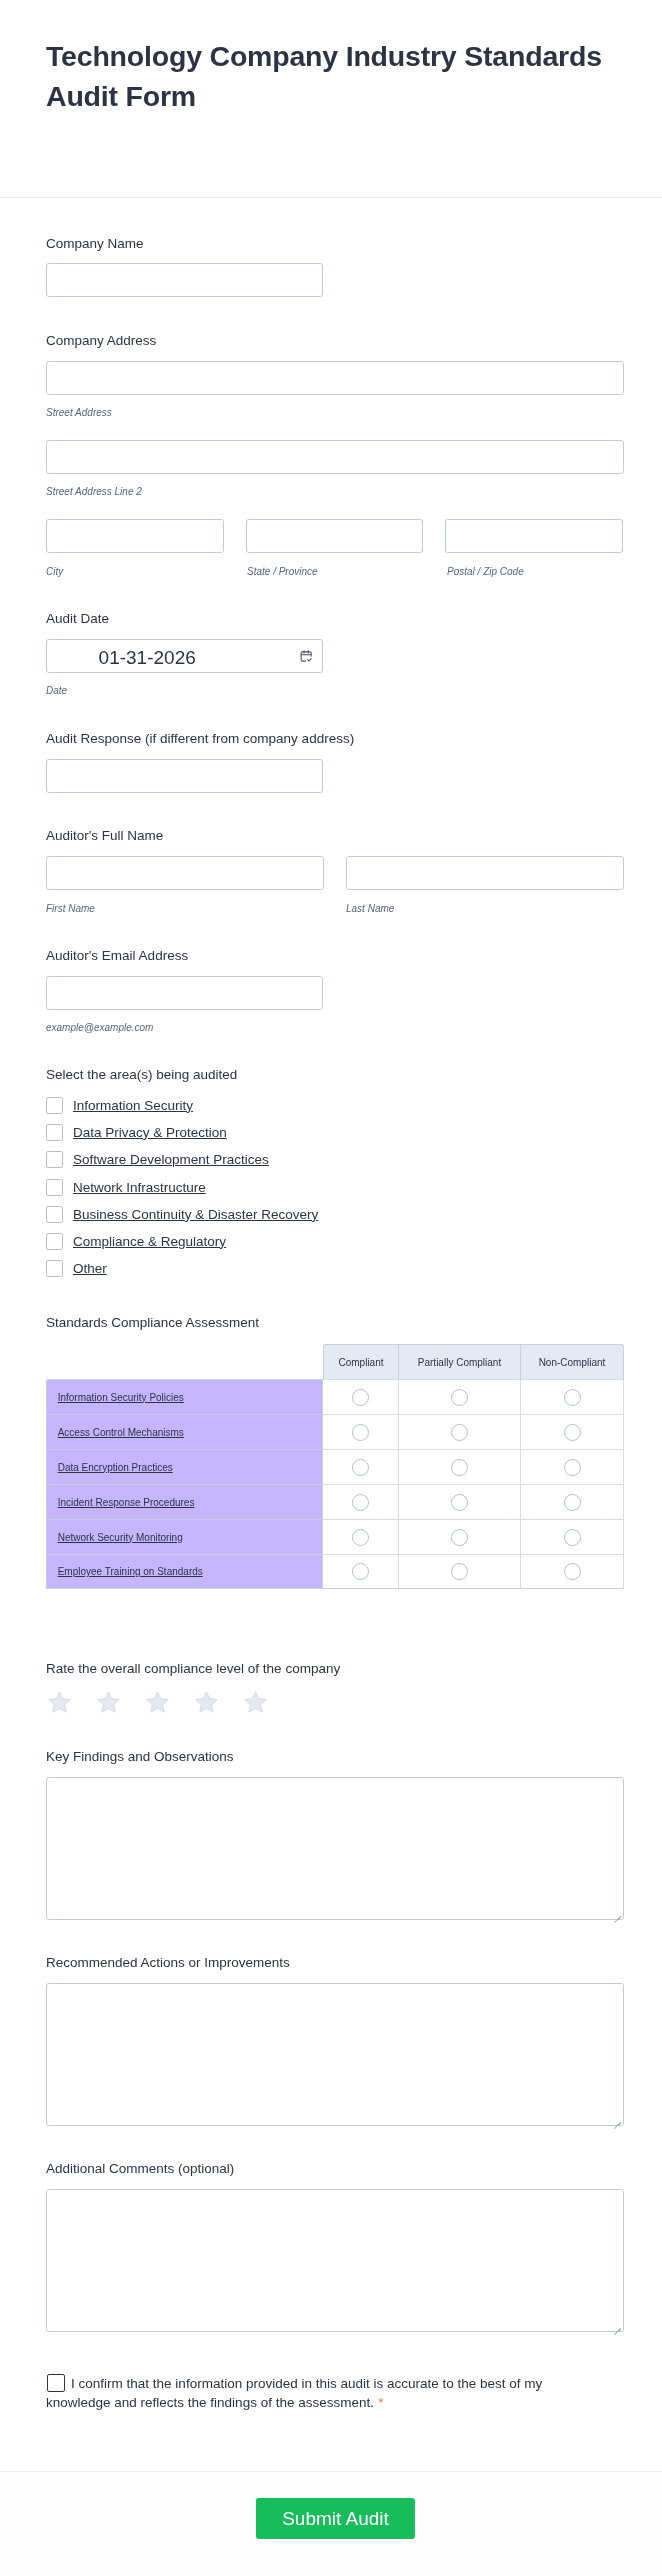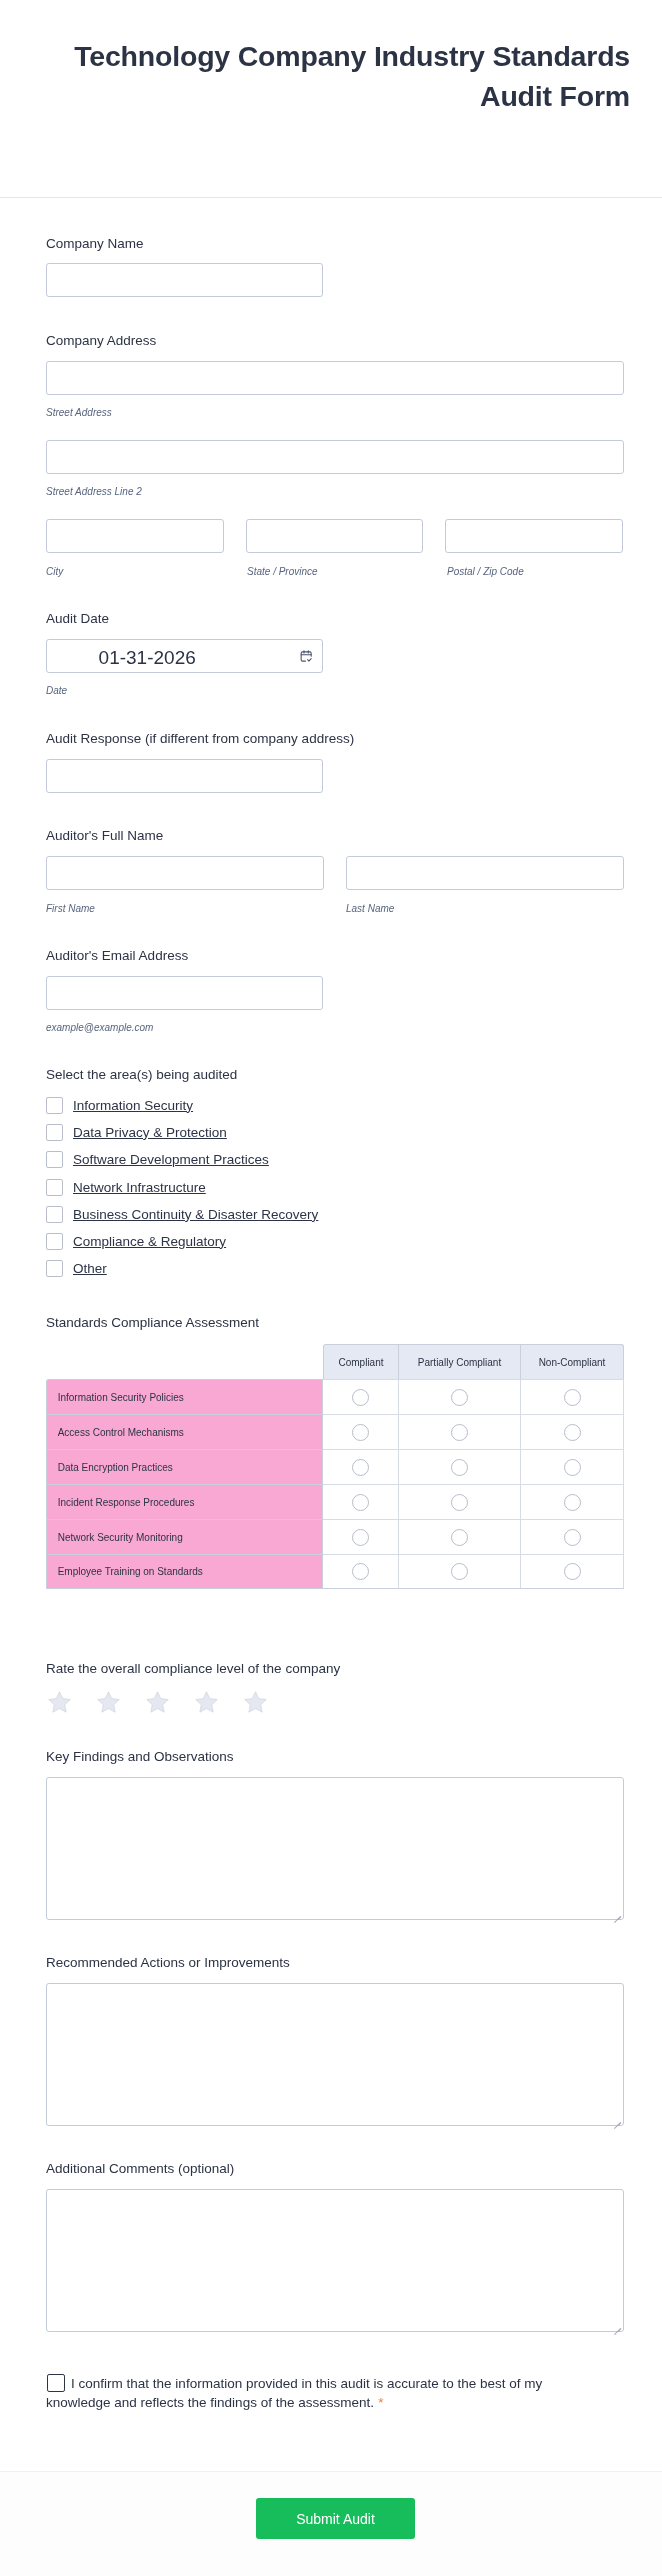--- a/index.html
+++ b/index.html
@@ -1,19 +1,19 @@
 <!DOCTYPE html>
 <html style="font-size:11.4px"><head>
 <meta charset="utf-8">
 <style>
   * { box-sizing: border-box; margin: 0; padding: 0; }
   html, body { width: 663px; background: #ffffff; }
   body { font-family: "Liberation Sans", "DejaVu Sans", sans-serif; color: #2c3345; position: relative; height: 2576px; overflow: hidden; }
 
-  .header { position: absolute; left: 0; top: 0; width: 663px; height: 198px; border-bottom: 1.4px solid #e3e5f1; background: #fff; text-align: right; }
+  .header { position: absolute; left: 0; top: 0; width: 663px; height: 198px; border-bottom: 1.4px solid #e3e5f1; background: #fff; }
   .title { position: absolute; left: 46px; top: 36px; width: 584px; font-size: 28.5px; line-height: 40px; font-weight: 700; color: #2c3345; letter-spacing: -0.2px; }
   .subtitle { position: absolute; left: 46px; top: 117px; width: 556px; font-size: 14.3px; line-height: 21.4px; color: #57647e; }
 
   .label { position: absolute; left: 46px; font-size: 13.5px; line-height: 17px; color: #2c3345; font-weight: 500; }
   .sublabel { position: absolute; font-size: 10px; line-height: 13px; color: #57647e; font-style: italic; }
 
   .input { position: absolute; height: 34px; border: 0.7px solid #c3cad8; border-radius: 2.9px; background: #fff; }
   .textarea { position: absolute; left: 46px; width: 578px; height: 143px; border: 0.7px solid #c3cad8; border-radius: 2.9px; background: #fff; }
   .resize-handle { position: absolute; right: 2.1px; bottom: 2.1px; width: 7.1px; height: 7.1px; }
   .resize-handle::before, .resize-handle::after { content: ""; position: absolute; background: #a0a7b6; height: 0.7px; transform: rotate(-45deg); transform-origin: right bottom; right: 0; bottom: 0; }
@@ -27,35 +27,35 @@
   .checkbox { width: 17px; height: 17px; border: 0.7px solid #b8bdc9; border-radius: 2.1px; background: #fff; flex: none; }
   .checkbox-label { margin-left: 10px; font-size: 13.5px; color: #2c3345; text-decoration: underline; }
 
   .matrix { position: absolute; left: 46px; top: 1344px; width: 560px; }
   .matrix table { border-collapse: separate; border-spacing: 0; width: 578px; table-layout: fixed; }
   .matrix th, .matrix td { height: 35px; font-size: 10px; }
   .matrix th { background: #e5e9f4; color: #2c3345; font-weight: 500; border-top: 0.7px solid #c9cfdd; border-right: 0.7px solid #c9cfdd; text-align: center; }
   .matrix th.blank { background: transparent; border: none; }
   .matrix th.first-col { border-left: 0.7px solid #c9cfdd; border-top-left-radius: 2.9px; }
   .matrix th.last-col { border-top-right-radius: 2.9px; }
-  .matrix td.row-label { background: #f9a8d4; padding-left: 10.7px; color: #2c3345; border-top: 0.7px solid #c9cfdd; border-left: 0.7px solid #c9cfdd; border-right: 0.7px solid #c9cfdd; }
+  .matrix td.row-label { background: #c4b5fd; padding-left: 10.7px; color: #2c3345; border-top: 0.7px solid #c9cfdd; border-left: 0.7px solid #c9cfdd; border-right: 0.7px solid #c9cfdd; text-decoration: underline; }
   .matrix td.cell { background: #fff; text-align: center; border-top: 0.7px solid #d6dbe6; border-right: 0.7px solid #d6dbe6; }
   .matrix tr:last-child td { border-bottom: 0.7px solid #c9cfdd; }
   .matrix tr:first-child td.row-label { border-top-left-radius: 2.9px; }
   .radio { display: inline-block; width: 17px; height: 17px; border: 0.7px solid #b8bdc9; border-radius: 50%; background: #fff; vertical-align: middle; }
 
   .stars { position: absolute; left: 46px; top: 1689px; display: flex; }
   .star { width: 27px; height: 27px; margin-right: 22px; }
 
   .confirm { position: absolute; left: 46px; top: 2374px; width: 499px; font-size: 13.5px; line-height: 19px; color: #2c3345; }
   .confirm-box { display: inline-block; width: 18px; height: 18px; border: 1.4px solid #2c3345; border-radius: 2.1px; vertical-align: -3.6px; margin-right: 5.7px; margin-left: 1.4px; background: #fff; }
   .required { color: #f07a3c; margin-left: 4.3px; }
 
   .footer { position: absolute; left: 0; top: 2471px; width: 663px; height: 105px; border-top: 1.4px solid #eef0f5; background: #fdfdfe; }
-  .submit { position: absolute; left: 256px; top: 26px; width: 159px; height: 41px; background: #18bd5b; color: #fff; border: none; border-radius: 2.9px; font-size: 14px; font-family: "Liberation Sans", sans-serif; font-weight: 500; }
+  .submit { position: absolute; left: 256px; top: 26px; width: 159px; height: 41px; background: #18bd5b; color: #fff; border: none; border-radius: 2.9px; font-size: 19px; font-family: "Liberation Sans", sans-serif; font-weight: 500; }
 </style>
 </head>
 <body>
 
 <div class="header">
   <h1 class="title">Technology Company Industry Standards Audit Form</h1>
 </div>
 
 <label class="label" style="top:235px">Company Name</label>
 <input class="input" style="left: 46px; top: 263px; width: 277px;" value="">

